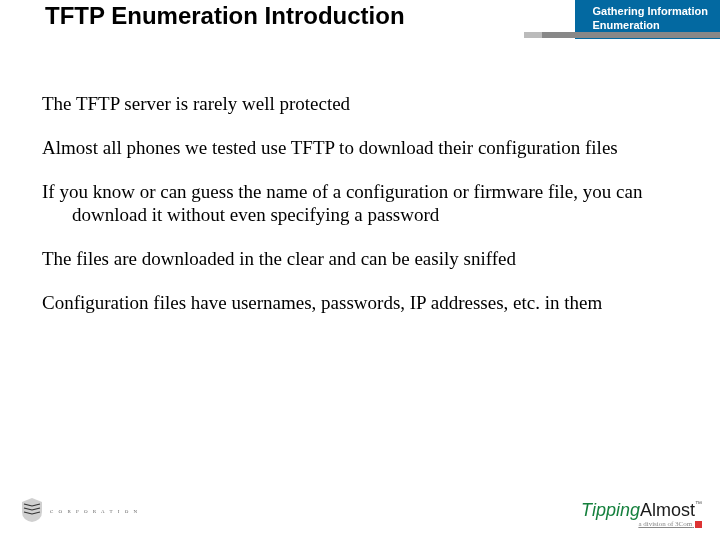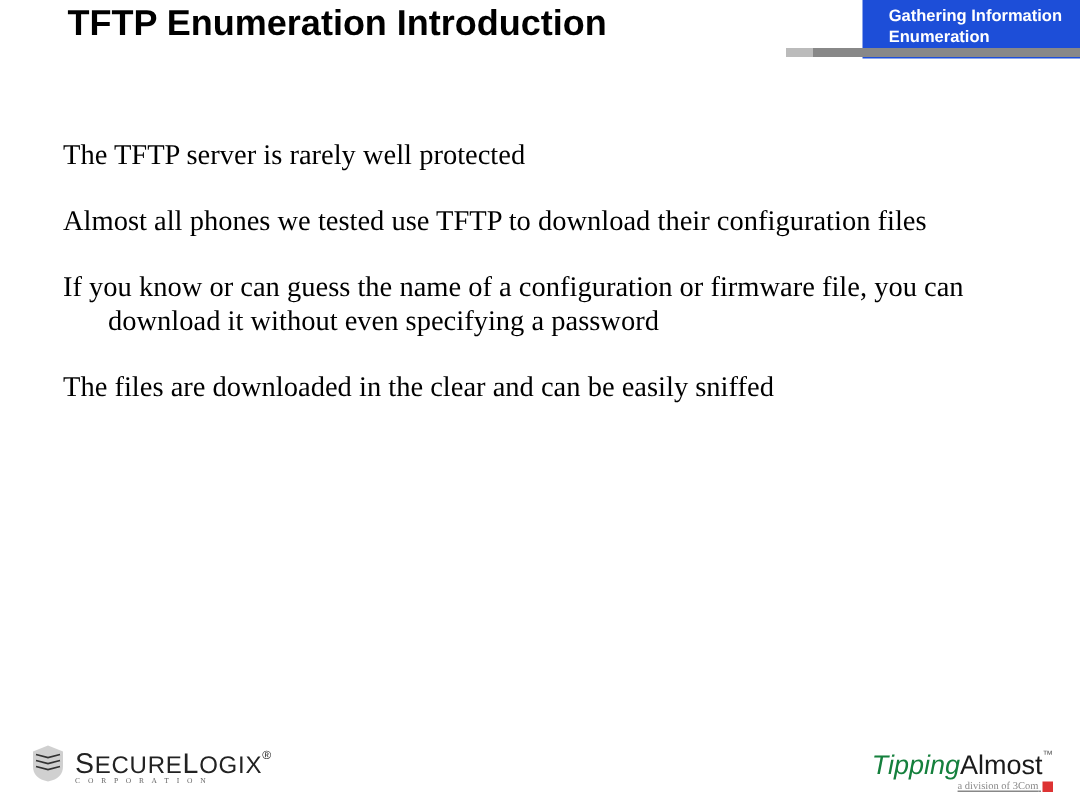--- a/index.html
+++ b/index.html
@@ -8,21 +8,21 @@
       height: 540px;
       background: #fff;
       font-family: Georgia, 'Times New Roman', serif;
       position: relative;
       overflow: hidden;
     }
     .header-tab {
       position: absolute;
       top: 0;
       right: 0;
-      background: #1d4ed8;
+      background: #0369a1;
       color: #fff;
       padding: 4px 12px 6px 18px;
       font-family: Verdana, Arial, sans-serif;
       font-weight: bold;
       font-size: 11px;
       line-height: 1.3;
     }
     .header-tab-notch {
       position: absolute;
       top: 32px;
@@ -135,37 +135,35 @@
 <div class="header-tab-notch"></div>
 <div class="header-tab-notch2"></div>
 
 <h1 class="slide-title">TFTP Enumeration Introduction</h1>
 
 <div class="content">
   <p class="bullet">The TFTP server is rarely well protected</p>
   <p class="bullet">Almost all phones we tested use TFTP to download their configuration files</p>
   <p class="bullet">If you know or can guess the name of a configuration or firmware file, you can download it without even specifying a password</p>
   <p class="bullet">The files are downloaded in the clear and can be easily sniffed</p>
+  <p class="bullet">Configuration files have usernames, passwords, IP addresses, etc. in them</p>
 </div>
 
 <div class="footer">
   <div class="logo-left">
     <span class="logo-left-icon">
       <svg width="28" height="28" viewBox="0 0 28 28">
         <g fill="#333">
           <rect x="2" y="2" width="24" height="24" fill="none" stroke="#333" stroke-width="0"></rect>
           <path d="M4 6 L14 2 L24 6 L24 16 Q24 24 14 26 Q4 24 4 16 Z" fill="#444" opacity="0.25"></path>
           <path d="M6 8 L14 10 L22 8 M6 12 L14 14 L22 12 M6 16 L14 18 L22 16" stroke="#333" stroke-width="1.2" fill="none"></path>
         </g>
       </svg>
     </span>
     <span>
-      <span class="logo-left-text">
-        <span style="font-size:19px">S</span><span>ECURE</span><span style="font-size:19px">L</span><span>OGIX</span><span class="reg">®</span>
-      </span>
       <div class="logo-left-sub">C O R P O R A T I O N</div>
     </span>
   </div>
 
   <div class="logo-right">
     <div class="logo-right-text">
       <span class="tp-tipping">Tipping</span><span class="tp-point">Almost</span><span class="tp-tm">™</span>
     </div>
     <div class="logo-right-sub">
       <span>a division of 3Com</span>

